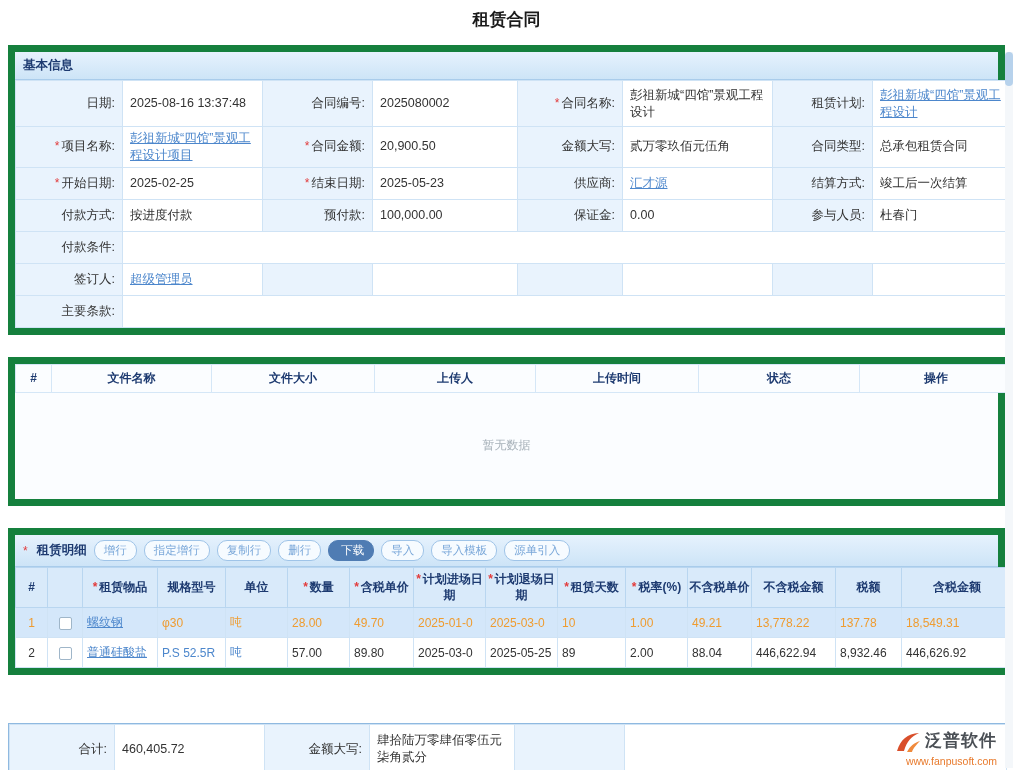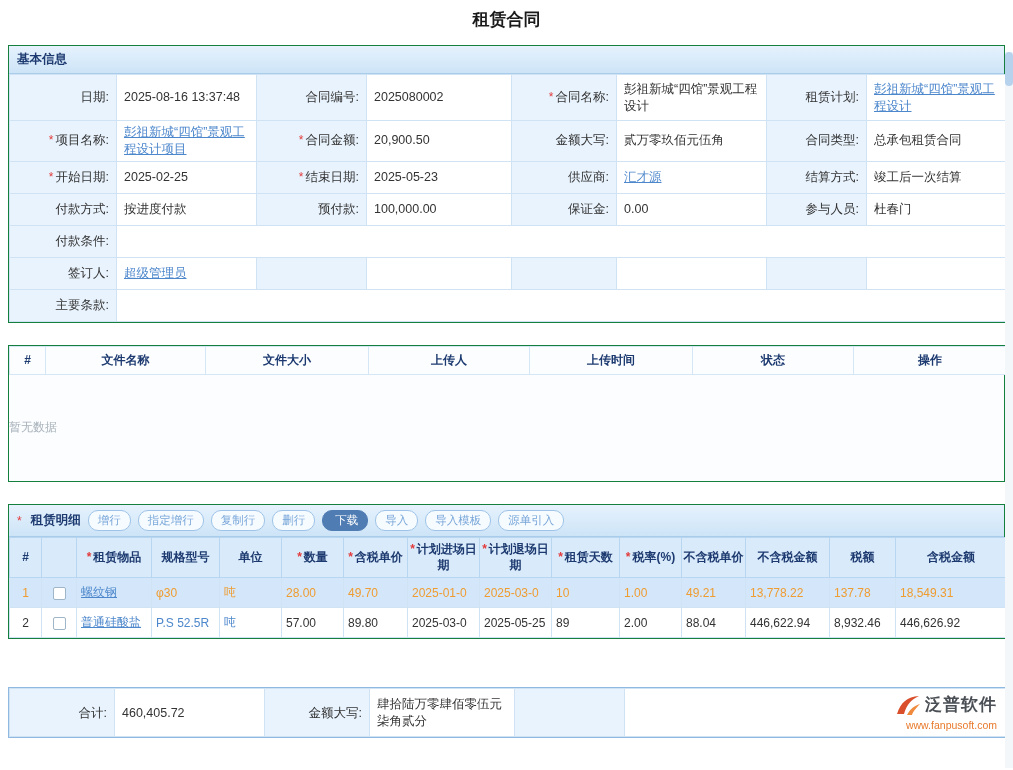--- a/index.html
+++ b/index.html
@@ -12,21 +12,21 @@
     overflow: hidden;
   }
   .page { width: 1013px; height: 770px; padding: 6px 8px 0 8px; position: relative; overflow: hidden; }
 
   
   .vscroll { position: absolute; top: 52px; right: 0; width: 8px; height: 716px; background: #f4f7fa; }
   .vscroll .thumb { width: 8px; height: 34px; background: #b7d2ec; border-radius: 4px; }
 
   h1.title { text-align: center; font-size: 17px; font-weight: bold; color: #1a1a1a; padding: 2px 0 14px 0; }
 
-  .panel { border: 1px solid #15803d; background: #ef4444; margin-bottom: 22px; width: 997px; }
+  .panel { border: 7px solid #15803d; background: #ef4444; margin-bottom: 22px; width: 997px; }
   .panel-header {
     background: linear-gradient(#e6f2fd, #cde4f7);
     border-bottom: 1px solid #a9cceb;
     padding: 5px 8px;
     display: flex; align-items: center; gap: 7px;
     min-height: 27px;
   }
   .panel-title { color: #1d3a70; font-weight: bold; font-size: 12.5px; }
   .req { color: #e23b3b; margin-right: 2px; font-size: 12px; }
 
@@ -53,21 +53,21 @@
   .btn-muted { color: #9aaec4; border-color: #bcd3e8; background: #fbfdff; }
 
   
   .attach-table th {
     border: 1px solid #d5e7f7; background: #fbfdff;
     color: #1d3a70; font-size: 12px; font-weight: bold;
     height: 28px; text-align: center; vertical-align: middle;
   }
   .attach-empty {
     height: 106px; background: #fbfdff;
-    display: flex; align-items: center; justify-content: flex-start;
+    display: flex; align-items: center; justify-content: center;
     color: #a8b2ba; font-size: 12px;
   }
 
   
   .detail-table th {
     background: #d9eafa; border: 1px solid #b9d6f0;
     color: #1d3a70; font-size: 12px; font-weight: bold;
     text-align: center; vertical-align: middle;
     padding: 4px 1px; line-height: 1.3; height: 40px;
   }
@@ -84,21 +84,21 @@
     vertical-align: middle; cursor: pointer;
   }
 
   
   .summary-wrap { border: 1px solid #8fb9e0; margin-top: 48px; width: 997px; }
   .summary-table td { border: 1px solid #cfe3f5; font-size: 12.5px; padding: 3px 7px; vertical-align: middle; line-height: 1.35; height: 48px; }
   .summary-table td.lbl { background: #e9f3fd; text-align: right; }
   .summary-table td.val { background: #fff; text-align: left; }
 
   .brand { display: flex; flex-direction: column; align-items: flex-end; gap: 1px; padding-right: 2px; }
-  .brand-top { display: flex; align-items: flex-start; gap: 4px; }
+  .brand-top { display: flex; align-items: flex-end; gap: 4px; }
   .brand-name { font-size: 17px; font-weight: bold; color: #4a4f55; letter-spacing: 1px; }
   .brand-url { font-size: 10.5px; color: #e87a2c; }
 </style>
 </head>
 <body>
 
 <div class="page">
 
   <div class="vscroll">
     <div class="thumb"></div>

